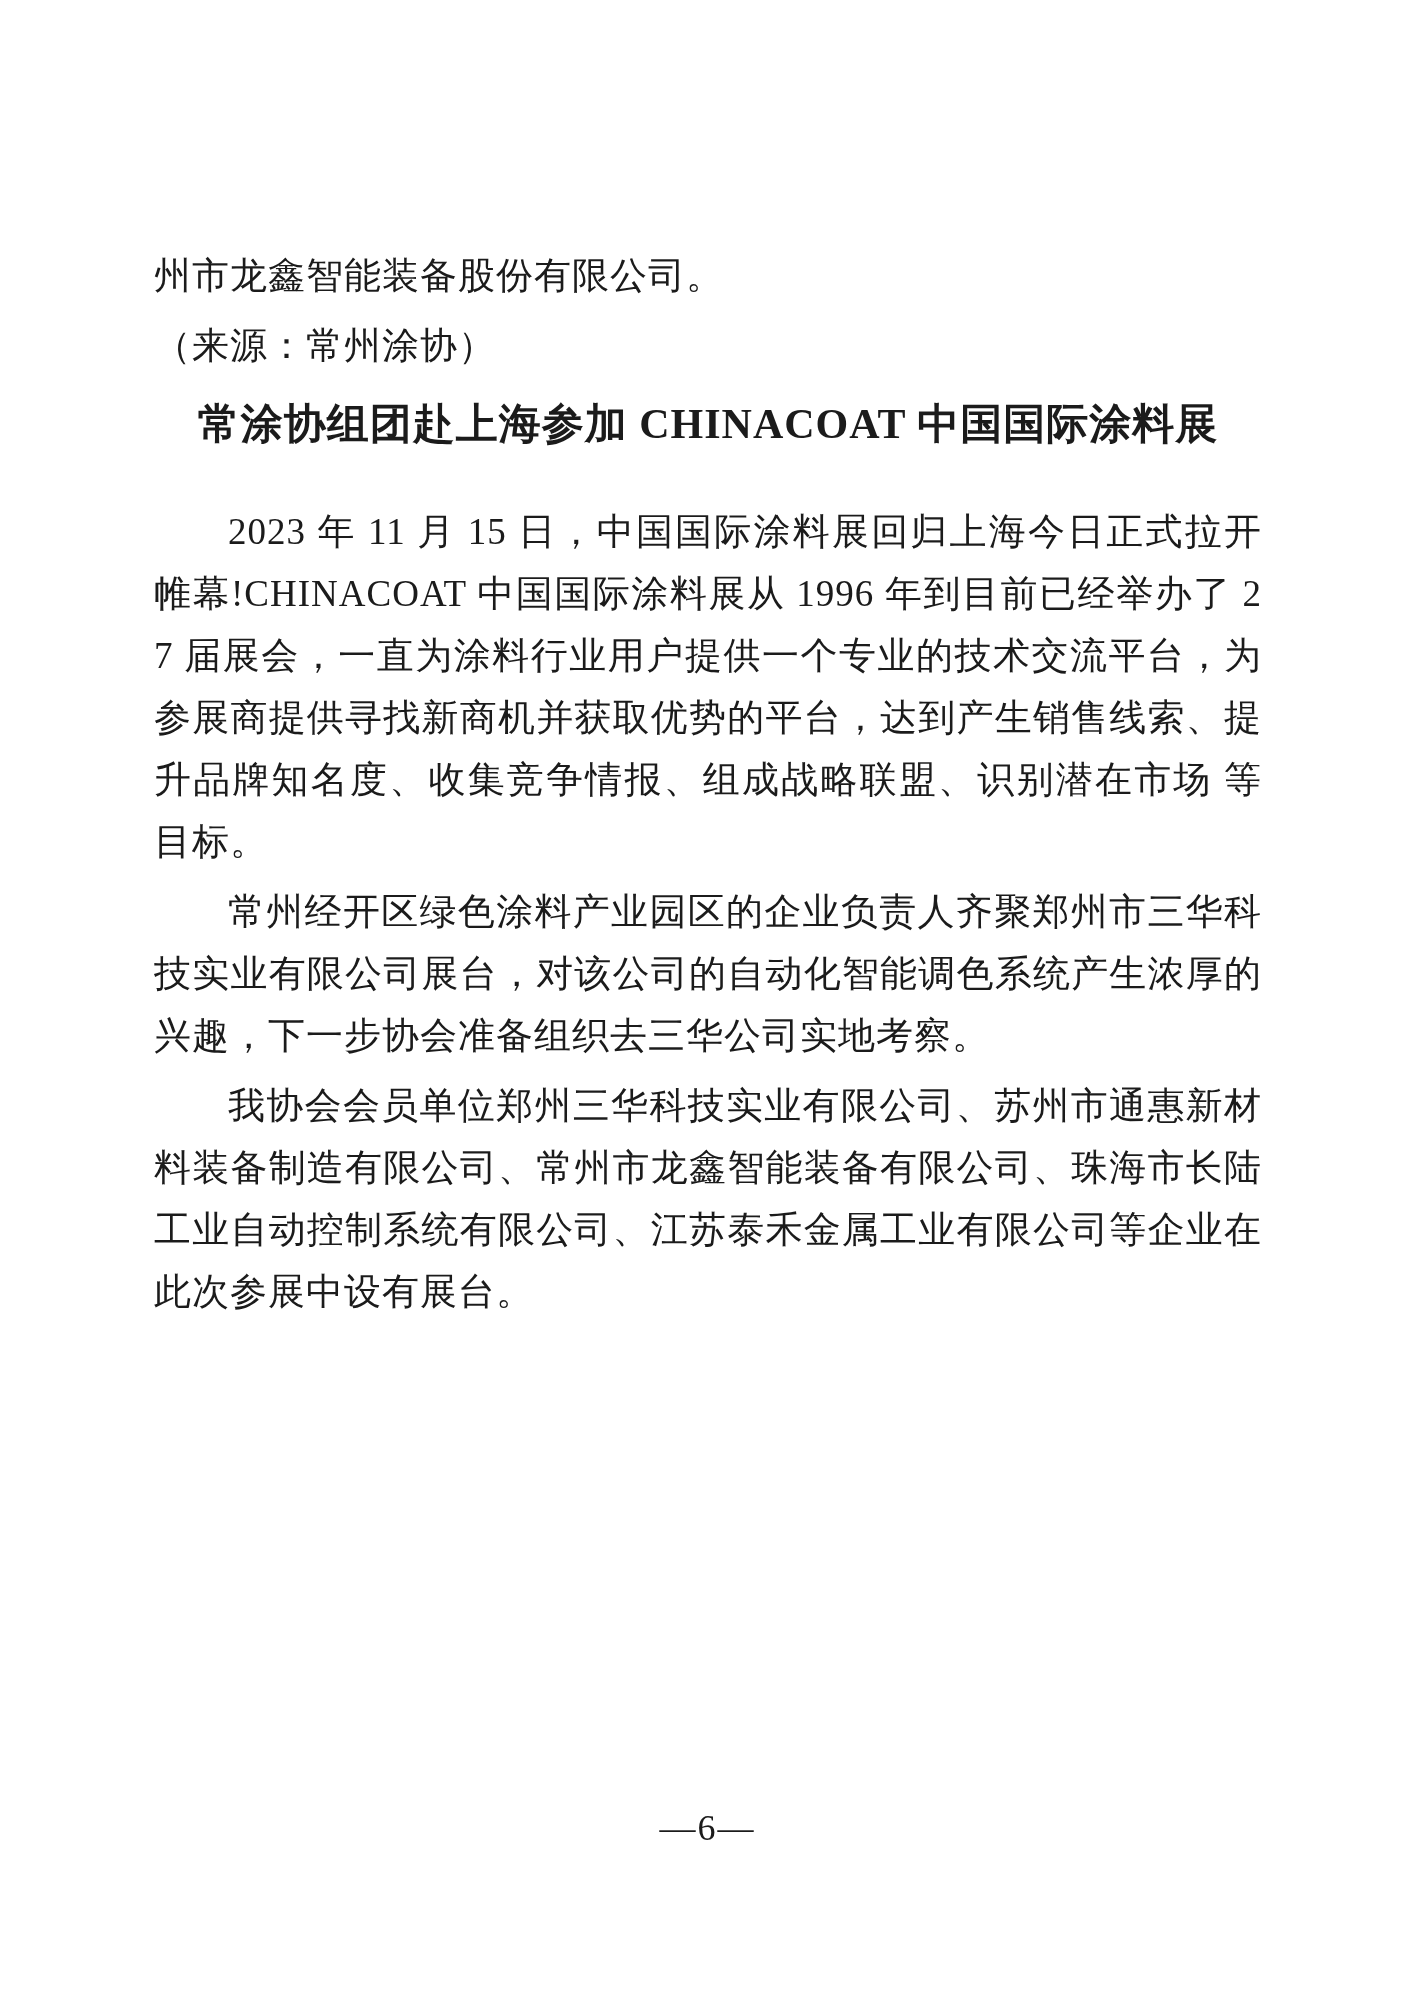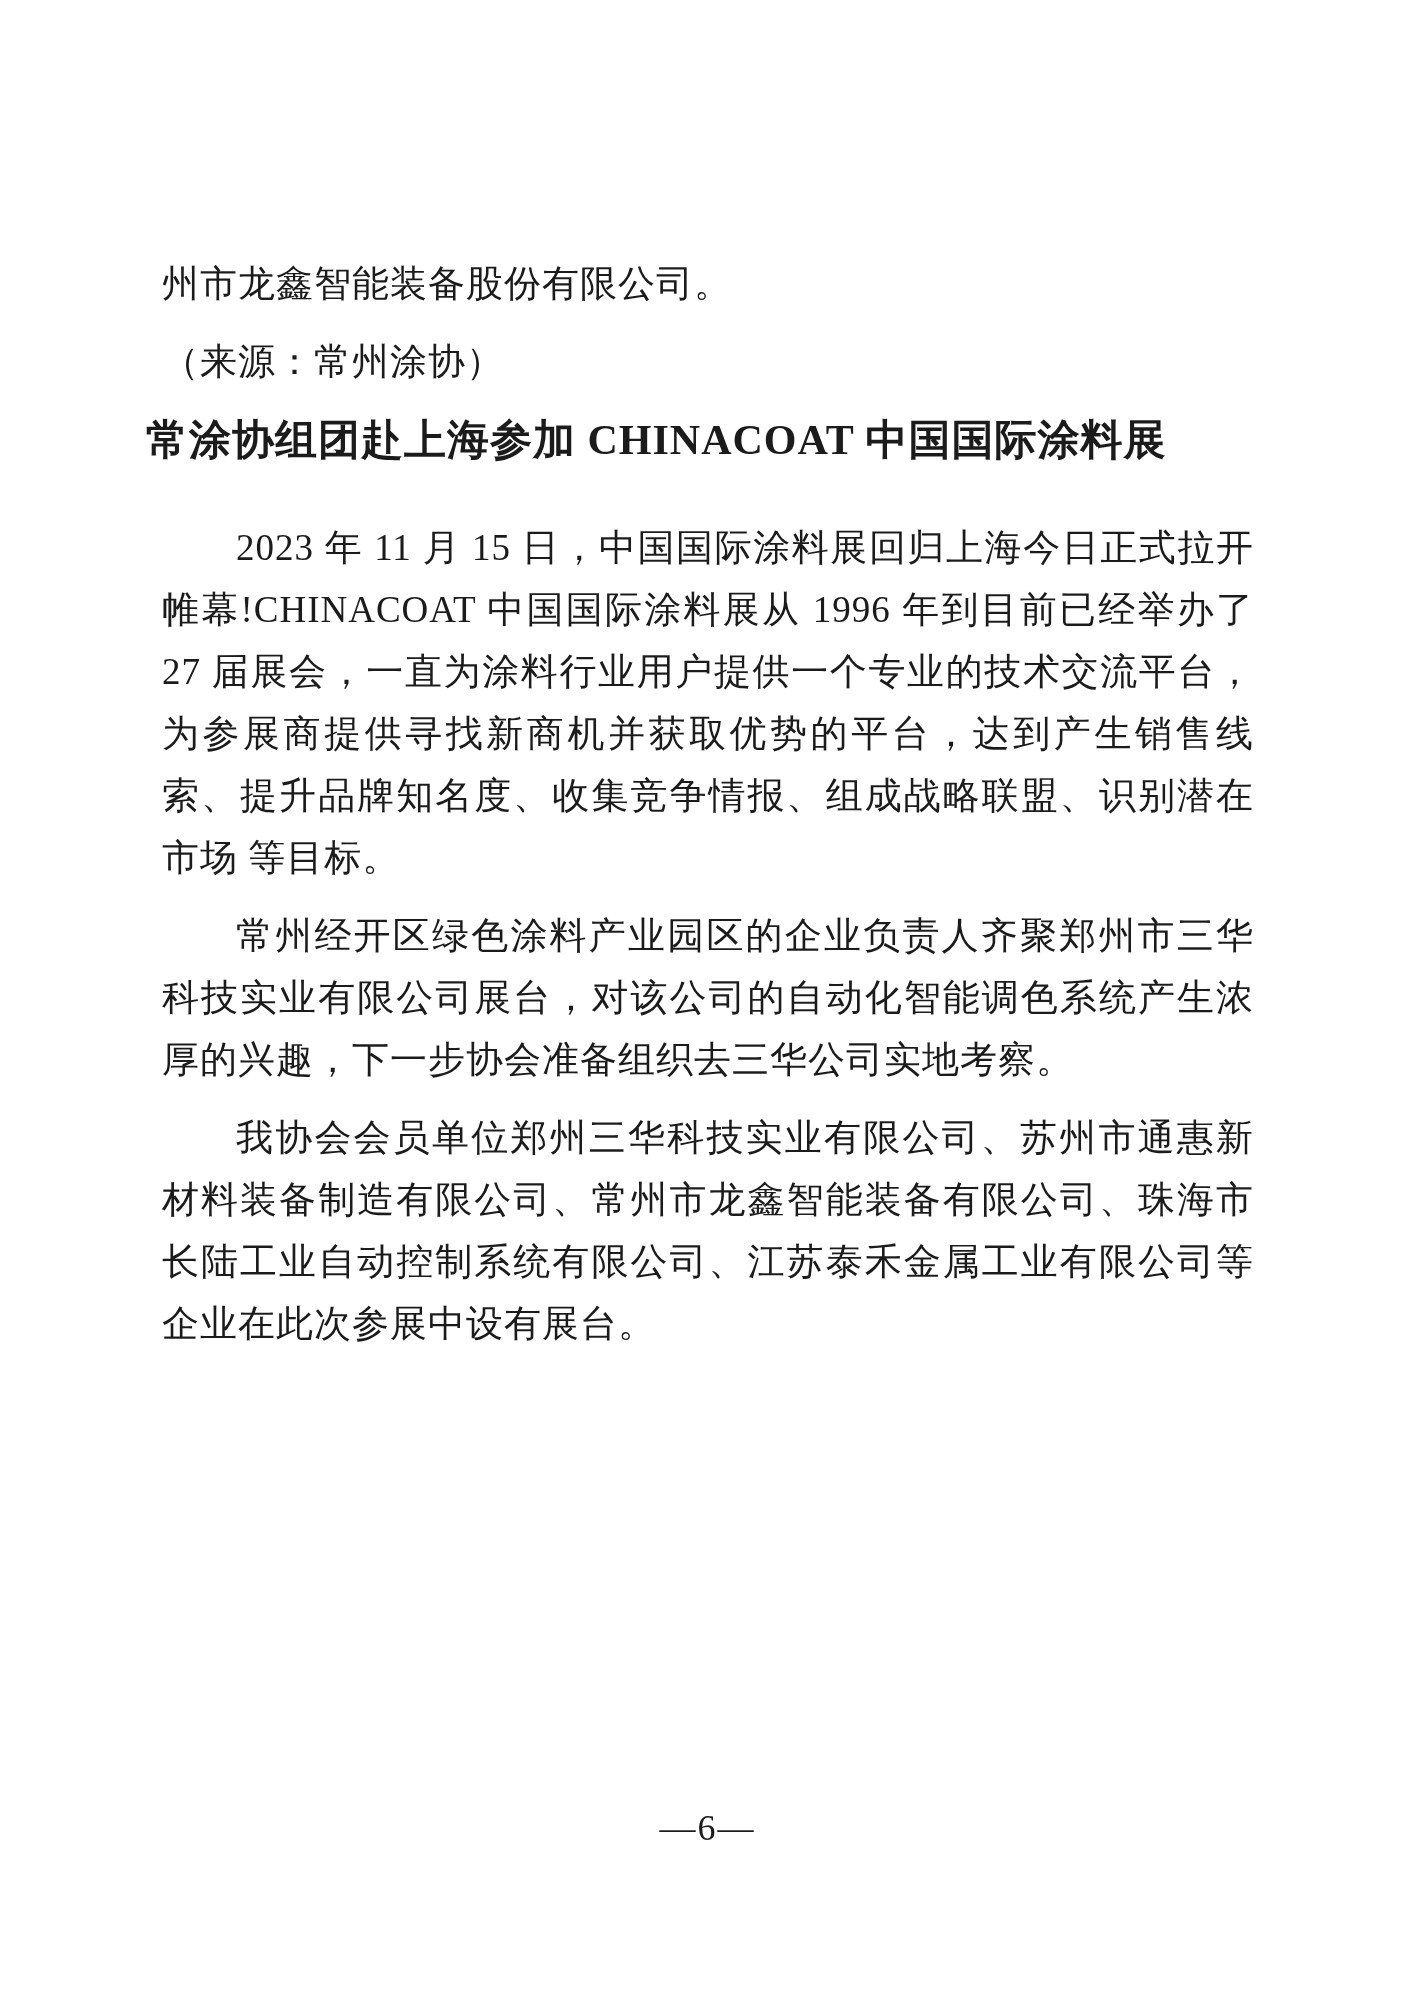--- a/index.html
+++ b/index.html
@@ -18,38 +18,39 @@
     inset: 0;
     background: #ffffff;
   }
   .content {
     position: absolute;
     left: 146px;
     top: 237px;
     width: 1124px;
   }
   p.body {
-    margin: 16px;
+    margin: 8px;
     font-size: 37px;
     line-height: 62px;
     letter-spacing: 1px;
     text-align: justify;
     text-justify: inter-ideograph;
     word-break: break-all;
   }
   p.indent { text-indent: 2em; }
   p.source {
     text-align: left;
     padding-right: 52px;
   }
   h1.title {
     margin: 16px 0 46px 0;
     font-size: 42px;
     font-weight: bold;
     line-height: 62px;
+    text-align: center;
     letter-spacing: 1px;
     white-space: nowrap;
   }
   .footer {
     position: absolute;
     top: 1806px;
     left: 0;
     width: 100%;
     text-align: center;
     font-size: 36px;

